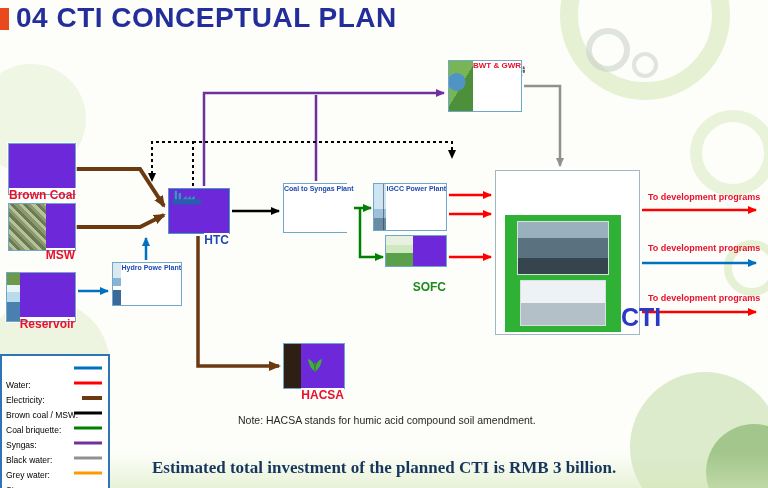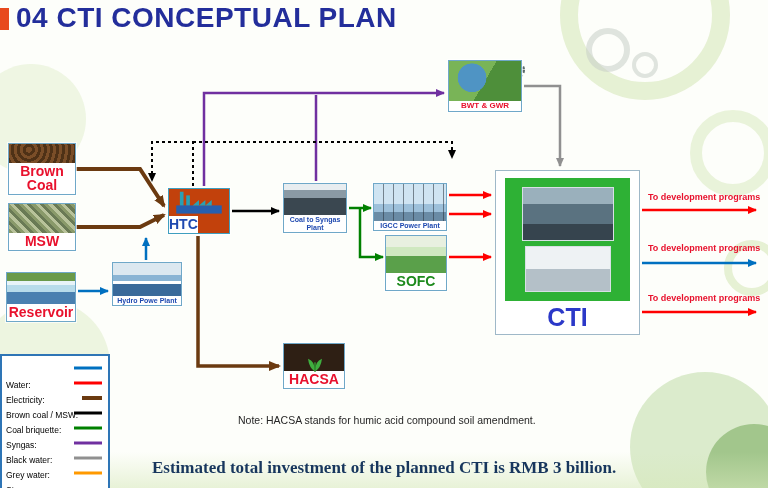--- a/index.html
+++ b/index.html
@@ -12,50 +12,50 @@
 
   
   .title-accent { position:absolute; left:0; top:8px; width:9px; height:22px; background:#e8491d; z-index:5; }
   .page-title { position:absolute; left:16px; top:2px; font-size:28px; font-weight:800;
                 color:#232e9b; letter-spacing:.5px; z-index:5; white-space:nowrap; }
 
   
   .flows { position:absolute; left:0; top:0; width:768px; height:488px; z-index:2; }
 
   
-  .node { position:absolute; background:#c2410c; border:1px solid #6fa8c8; display:flex;
-          flex-direction:column; z-index:3; box-shadow:0 0 0 1px rgba(255,255,255,.7); }
+  .node { position:absolute; background:#6d28d9; border:1px solid #6fa8c8; display:flex;
+          flex-direction:row; z-index:3; box-shadow:0 0 0 1px rgba(255,255,255,.7); }
   .photo { flex:1 1 auto; }
   .node-label { flex:0 0 auto; font-weight:bold; text-align:center; background:#fff;
                 padding:1px 0; line-height:1.05; }
   .lbl-red   { color:#e8112d; }
   .lbl-blue  { color:#1f49b0; }
   .lbl-green { color:#1d8a1d; }
-  .fs9 { font-size:14px; } .fs8 { font-size:8px; } .fs7 { font-size:7px; }
+  .fs9 { font-size:12px;margin-top:44px; } .fs8 { font-size:8px; } .fs7 { font-size:7px; }
 
   .photo-browncoal { background-color:#4e3116;
      background-image:repeating-radial-gradient(circle at 30% 30%, #7a4e28 0 3px, #4e3116 3px 6px); }
   .photo-msw { background:repeating-linear-gradient(45deg, #8a9a6a 0 3px, #b8c29a 3px 6px, #6a7a55 6px 9px); }
   .photo-reservoir { background:linear-gradient(180deg,#6a9a4a 0 25%, #e8f4f8 25% 40%, #b8dcea 40% 60%, #4a80b0 60% 100%); }
   .photo-syngas { background:linear-gradient(180deg,#e8edf0 0 20%, #8a9aa5 20% 45%, #3a4750 45% 100%); }
   .photo-igcc { background:linear-gradient(180deg,#cfe4f2 0 55%, #9dc0da 55% 75%, #6a8ba5 75% 100%);
      background-image:repeating-linear-gradient(90deg, rgba(40,50,60,0) 0 9px, rgba(40,50,60,.55) 9px 10px),
                       linear-gradient(180deg,#cfe4f2 0 55%, #9dc0da 55% 75%, #6a8ba5 75% 100%); }
   .photo-sofc { background:linear-gradient(180deg,#e8f0e0 0 30%, #cfe8c0 30% 55%, #5aa04a 55% 100%); }
   .photo-bwt { background-image:radial-gradient(circle at 32% 42%, #4f94c4 0 26%, rgba(0,0,0,0) 27%),
                       linear-gradient(120deg,#79b457 0 50%, #4e8f3a 50% 100%); }
   .photo-hydro { background:linear-gradient(180deg,#dce8f0 0 35%, #8ab4d4 35% 55%, #ffffff 55% 65%, #3a6a9a 65% 100%); }
   .photo-hacsa { background:#2e1f14; position:relative; }
 
   .htc-box { align-items:flex-start; justify-content:flex-end; border-color:#3f9fbf; }
   .htc-icon { flex:1 1 auto; width:100%; }
 
   
   .cti-box { position:absolute; left:495px; top:170px; width:145px; height:165px; background:#fff;
-             border:1px solid #9fb8c8; z-index:3; padding:7px 9px 2px 9px; display:flex; flex-direction:column; }
+             border:1px solid #9fb8c8; z-index:3; padding:7px 9px 2px 9px; display:flex; flex-direction:row;align-items:flex-end; }
   .cti-green { background:#2eb135; flex:1 1 auto; padding:6px 12px; display:flex; flex-direction:column;
                align-items:center; justify-content:center; gap:5px; }
   .cti-photo-top { width:92px; height:54px;
      background:linear-gradient(180deg,#9ab0bc 0 30%, #5a7280 30% 70%, #36444e 70% 100%);
      border:1px solid #d8e0e4; }
   .cti-photo-bottom { width:86px; height:46px;
      background:linear-gradient(180deg,#eef2f4 0 50%, #b4c0c8 50% 100%);
      border:1px solid #d8e0e4; }
   .cti-label { flex:0 0 auto; text-align:center; font-size:25px; font-weight:800; color:#2b38c8; padding-top:2px; }
 
@@ -169,21 +169,21 @@
   <div class="node" style="left:283px; top:183px; width:64px; height:50px;">
     <div class="photo photo-syngas"></div>
     <div class="node-label lbl-blue fs7">Coal to Syngas Plant</div>
   </div>
 
   <div class="node" style="left:373px; top:183px; width:74px; height:48px;">
     <div class="photo photo-igcc"></div>
     <div class="node-label lbl-blue fs7">IGCC Power Plant</div>
   </div>
 
-  <div class="node" style="left:385px; top:235px; width:62px; height:56px;">
+  <div class="node" style="left:385px; top:235px; width:62px; height:32px;">
     <div class="photo photo-sofc"></div>
     <div class="node-label lbl-green fs9">SOFC</div>
   </div>
 
   <div class="node" style="left:448px; top:60px; width:74px; height:52px;">
     <div class="photo photo-bwt"></div>
     <div class="node-label lbl-red fs8">BWT &amp; GWR</div>
   </div>
 
   <div class="node" style="left:112px; top:262px; width:70px; height:44px;">

